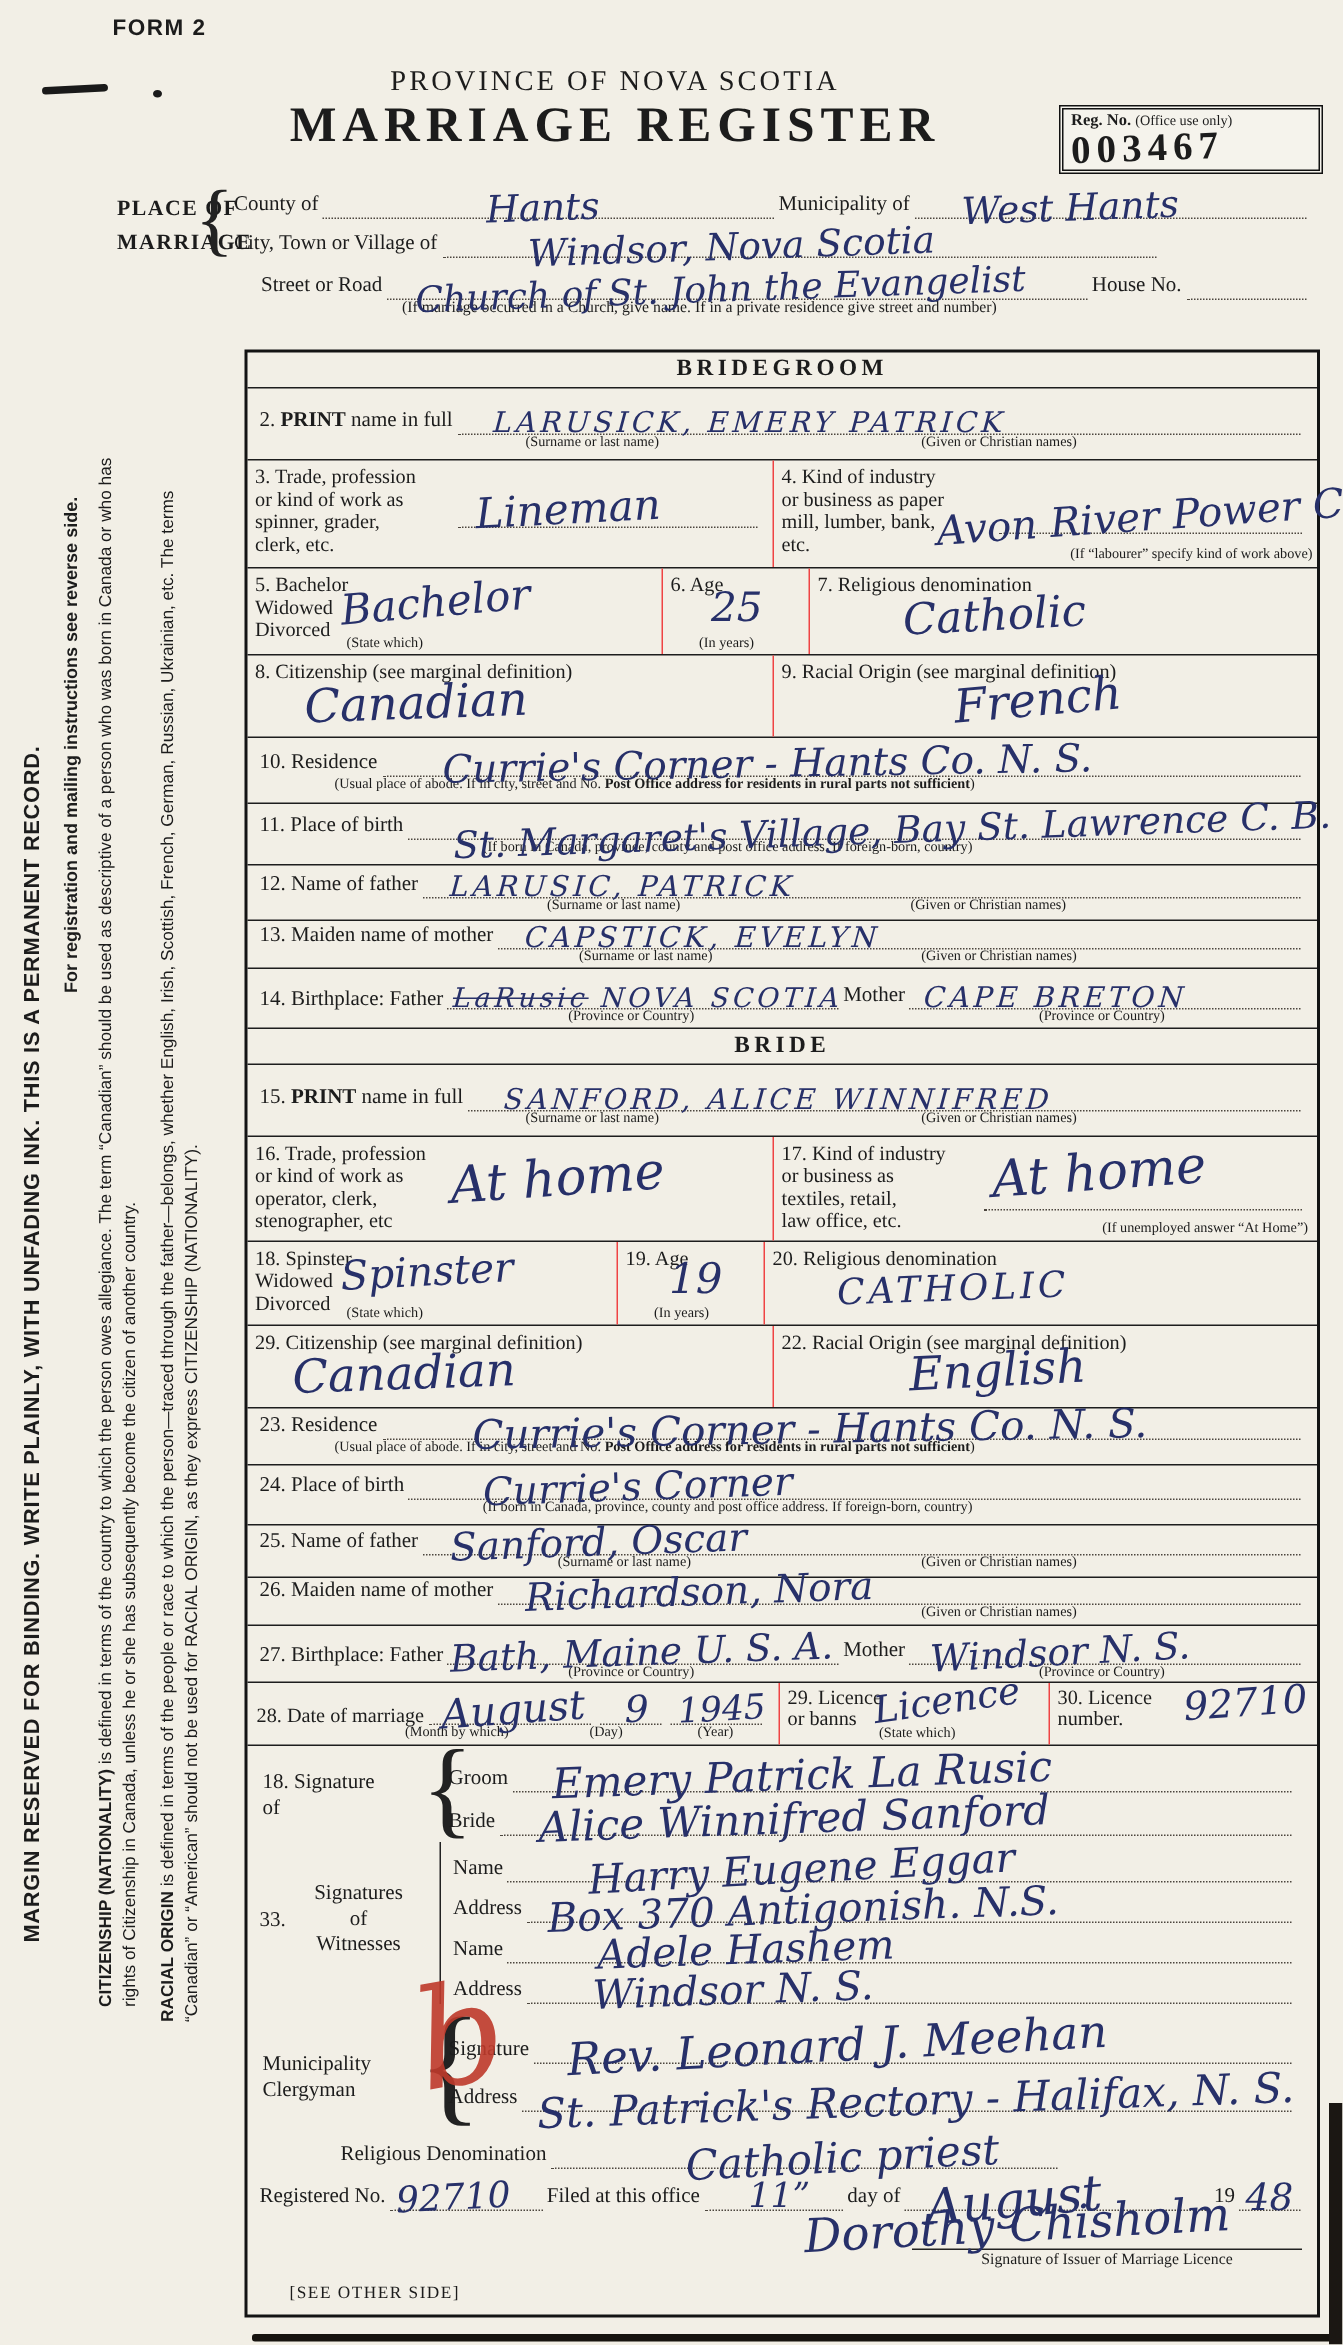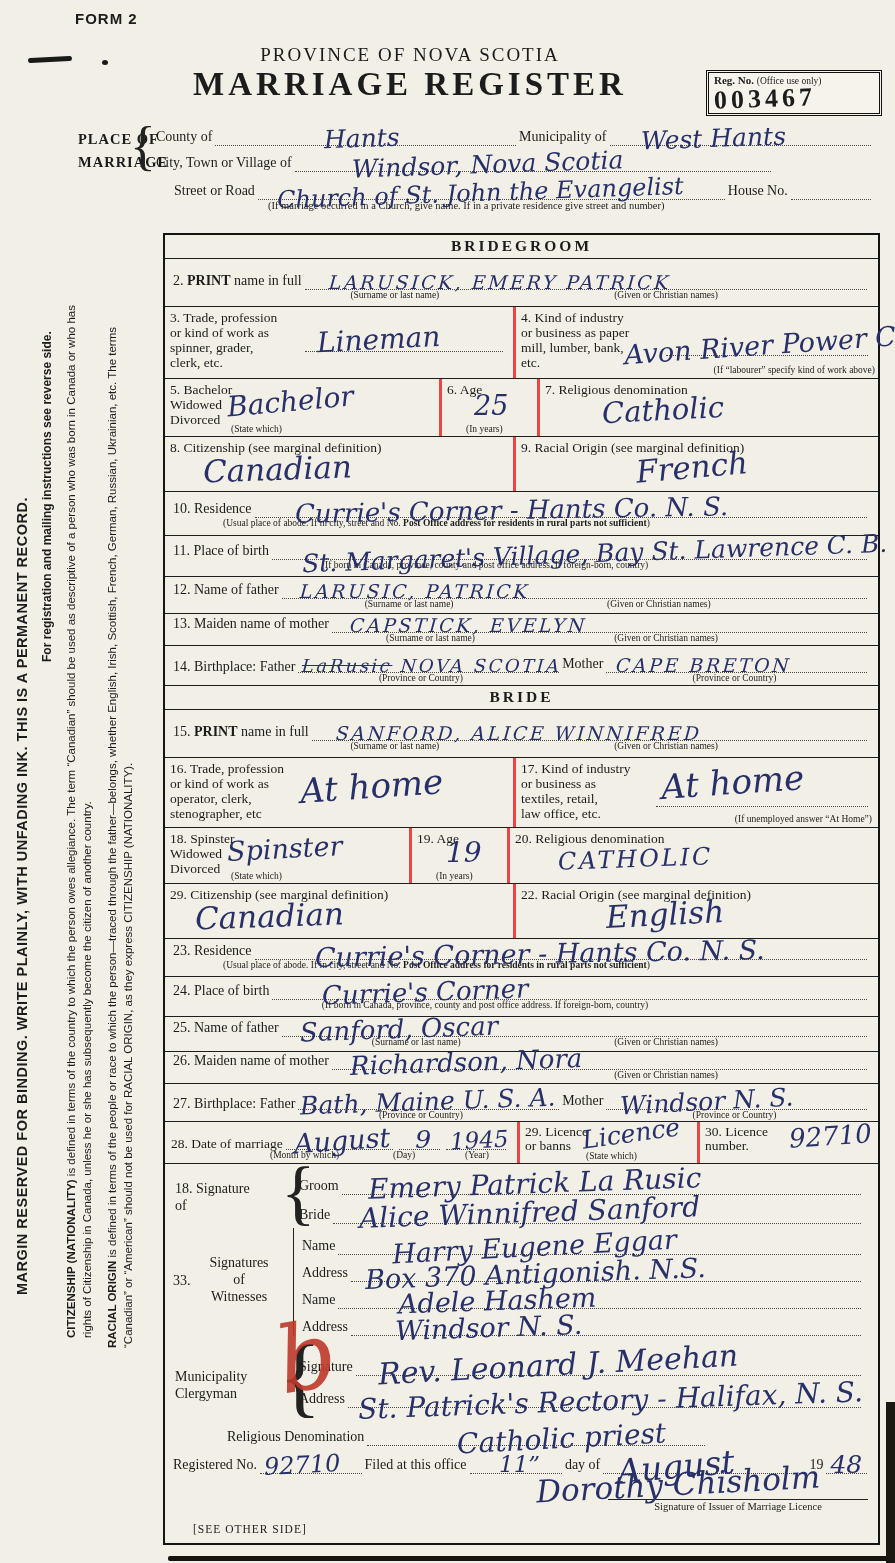--- a/index.html
+++ b/index.html
@@ -7,21 +7,21 @@
 .abs{position:absolute}
 .sans{font-family:"Liberation Sans",sans-serif}
 .pre{white-space:pre-line}
 .vtext{position:absolute;transform-origin:0 0;transform:rotate(-90deg)}
 .hw{font-family:"DejaVu Serif",serif;font-style:italic;color:#273069;white-space:nowrap;display:inline-block;line-height:.95;z-index:3}
 .hw.print{letter-spacing:2.5px;transform:skewX(-4deg)}
 .form{position:absolute;left:163px;top:233px;width:717px;height:1312px;border:2px solid #141414;display:flex;flex-direction:column;z-index:2}
 .row{position:relative;border-bottom:1px solid #1d1d1d;flex:none}
 .row.noline{border-bottom:none}
 .cells{display:flex;height:100%}
-.cell{position:relative;border-right:3px solid #ef4444;height:100%;padding:3px 5px}
+.cell{position:relative;border-right:1px solid #ef4444;height:100%;padding:3px 5px}
 .cell:last-child{border-right:none}
 .celllab{font-size:13.5px;line-height:15px}
 .sechead{text-align:center;font-weight:bold;font-size:15.5px;letter-spacing:3px;line-height:22px}
 .fline{display:flex;align-items:flex-end;font-size:14px;padding:0 8px}
 .fline .lbl{white-space:nowrap;line-height:18px}
 .dot{flex:1;border-bottom:1px dotted #4c463e;position:relative;margin:0 3px;height:18px}
 .dot .hw{position:absolute;bottom:-3px}
 .note{font-size:9.5px;white-space:nowrap;color:#1c1c1c}
 .noterow{position:relative;height:13px}
 .noterow .note{position:absolute;top:0}

